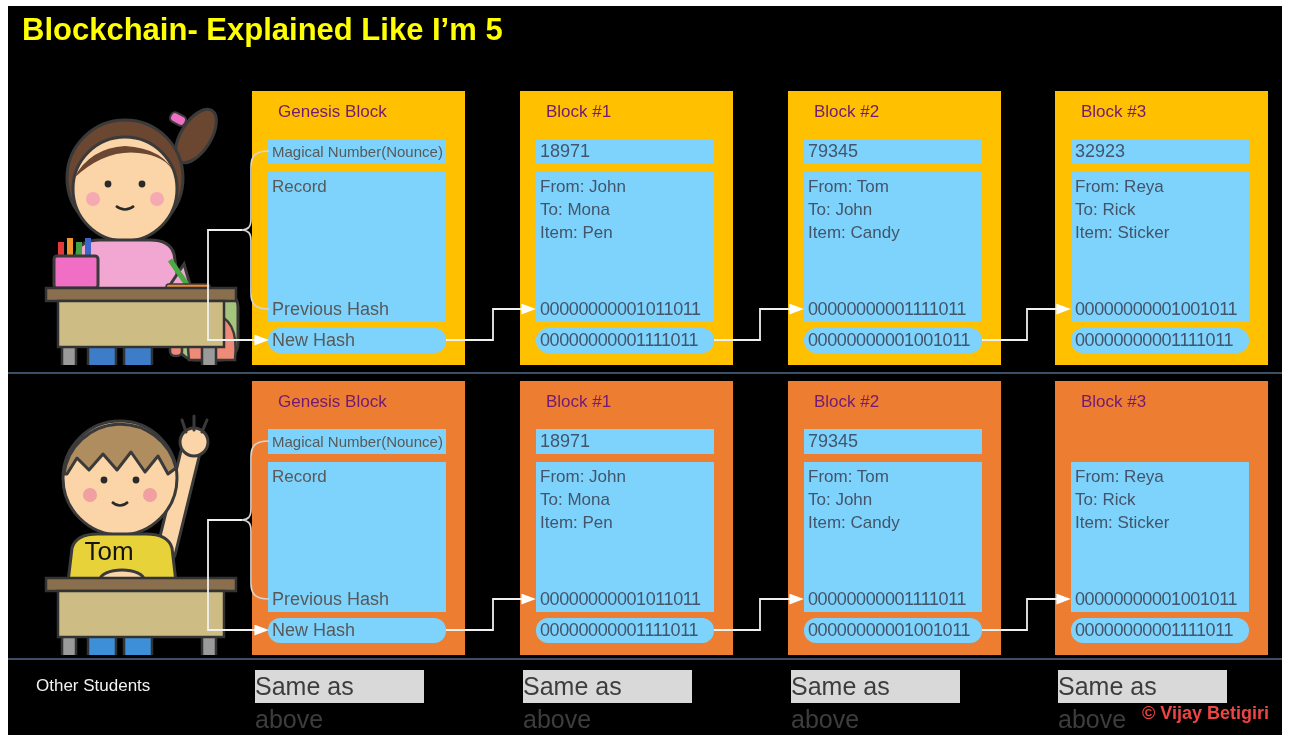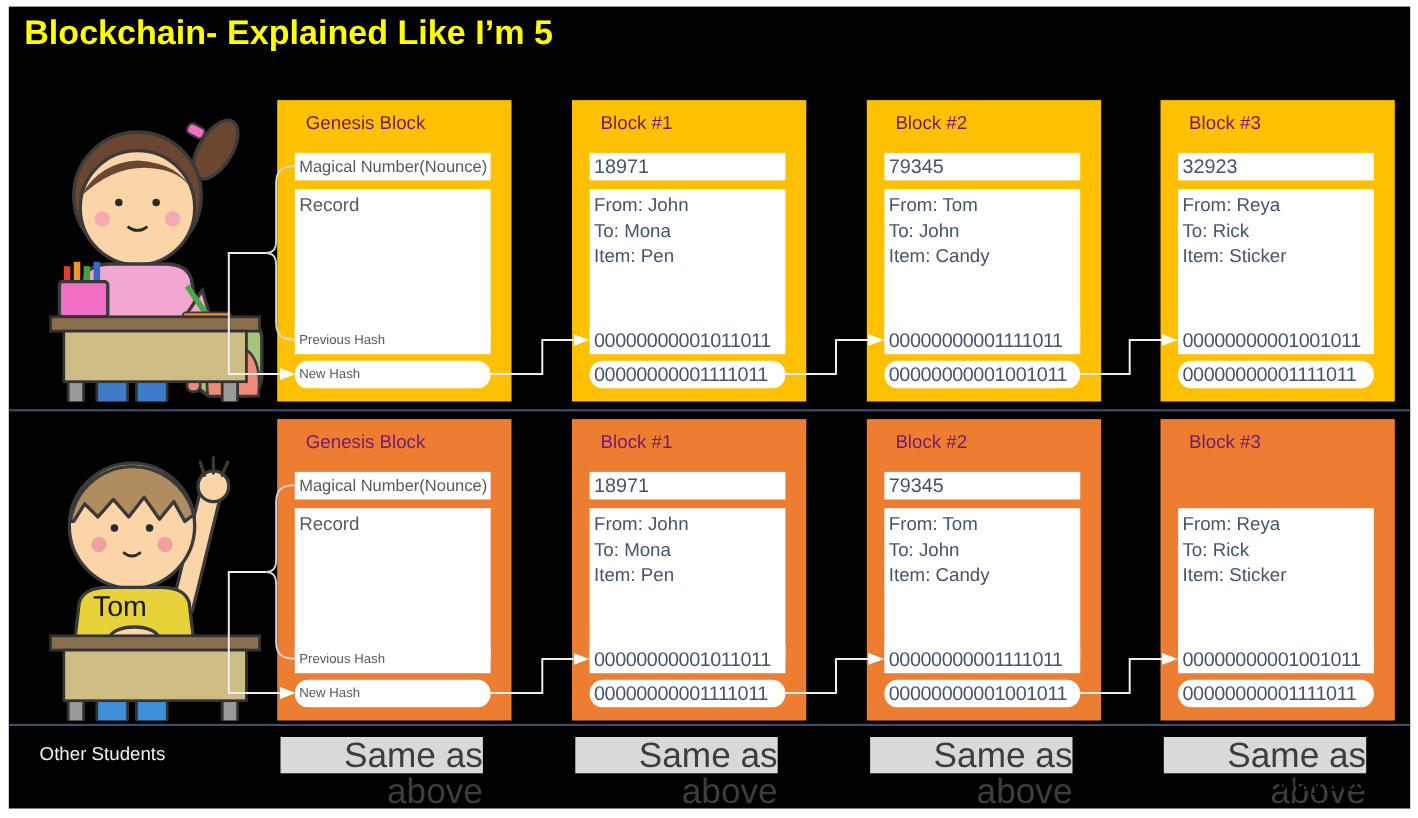--- a/index.html
+++ b/index.html
@@ -5,45 +5,45 @@
   html,body{margin:0;padding:0;background:#ffffff;}
   .page{position:relative;width:1289px;height:744px;background:#ffffff;overflow:hidden;
         font-family:"Liberation Sans", sans-serif;}
   .slide{position:absolute;left:8px;top:6px;width:1274px;height:729px;background:#000000;}
   .title{position:absolute;left:22px;top:12px;font-size:31px;font-weight:800;letter-spacing:0px;z-index:2;}
   .divider{position:absolute;left:8px;width:1274px;height:2px;background:#3b4f68;z-index:2;}
 
   
   .block{position:absolute;width:213px;height:274px;z-index:2;}
   .btitle{position:absolute;left:26px;top:11px;font-size:17px;color:#701a75;}
-  .bfield{position:absolute;left:16px;width:178px;background:#ffffff;color:#44546A;
+  .bfield{position:absolute;left:16px;width:178px;background:#7dd3fc;color:#44546A;
           font-size:17px;line-height:25px;padding-left:4px;box-sizing:border-box;
           white-space:pre-line;overflow:hidden;}
   .f-nounce{top:48px;height:25px;font-size:18px;}
   .f-record{top:81px;height:138px;line-height:23px;padding-top:3px;}
   .f-prev{top:206px;height:25px;font-size:18px;letter-spacing:-0.4px;}
   .f-new{top:237px;height:25px;font-size:18px;letter-spacing:-0.4px;border-radius:12px;}
   .genesis .bfield{color:#595959;letter-spacing:0;}
   .genesis .f-nounce{font-size:15px;}
-  .genesis .f-prev,.genesis .f-new{font-size:12px;}
+  .genesis .f-prev,.genesis .f-new{font-size:18px;}
 
   
   .charsvg{position:absolute;z-index:1;}
   .desk-name{position:absolute;z-index:3;color:#141414;font-size:26px;line-height:1.45;
              word-break:break-all;text-align:center;}
   #reya-name{left:60px;top:250px;width:52px;text-align:center;}
   #tom-name{left:66px;top:533px;width:86px;}
 
   
   .overlay{position:absolute;left:0;top:0;z-index:4;pointer-events:none;}
 
   
   .other-label{position:absolute;left:36px;top:676px;font-size:17px;color:#f2f2f2;z-index:2;}
-  .same-box{position:absolute;top:670px;width:184px;height:33px;color:#3d3d3d;font-size:32px;
-            text-align:right;line-height:33px;z-index:2;}
+  .same-box{position:absolute;top:670px;width:169px;height:33px;color:#3d3d3d;font-size:25px;
+            text-align:left;line-height:33px;z-index:2;}
   .copyright{position:absolute;right:20px;top:703px;font-size:18px;font-weight:600;z-index:2;}
 </style>
 </head>
 <body>
 
 <div class="page">
   <div class="slide"></div>
 
   <div class="title" style="color: rgb(255, 255, 0);">Blockchain- Explained Like I’m 5</div>
 
@@ -219,14 +219,14 @@
       <path d="M982,630 L1027,630 L1027,599 L1060,599" marker-end="url(#arw)"></path>
     </g>
   </svg>
 
   <div class="other-label">Other Students</div>
   <div class="same-box" style="left: 255px; background: rgb(217, 217, 217);">Same as above</div>
   <div class="same-box" style="left: 523px; background: rgb(217, 217, 217);">Same as above</div>
   <div class="same-box" style="left: 791px; background: rgb(217, 217, 217);">Same as above</div>
   <div class="same-box" style="left: 1058px; background: rgb(217, 217, 217);">Same as above</div>
 
-  <div class="copyright" style="color: #000000;">© Vijay Betigiri</div>
+  <div class="copyright" style="color: #ef4444;">© Vijay Betigiri</div>
 </div>
 
 </body></html>

